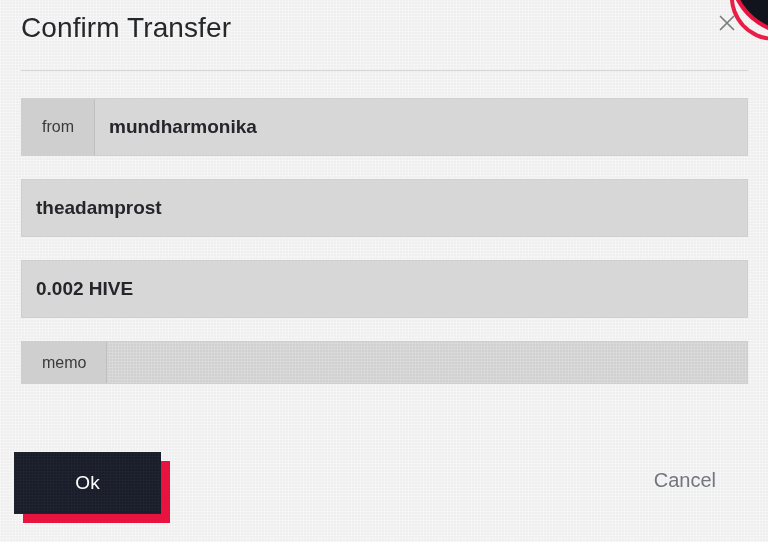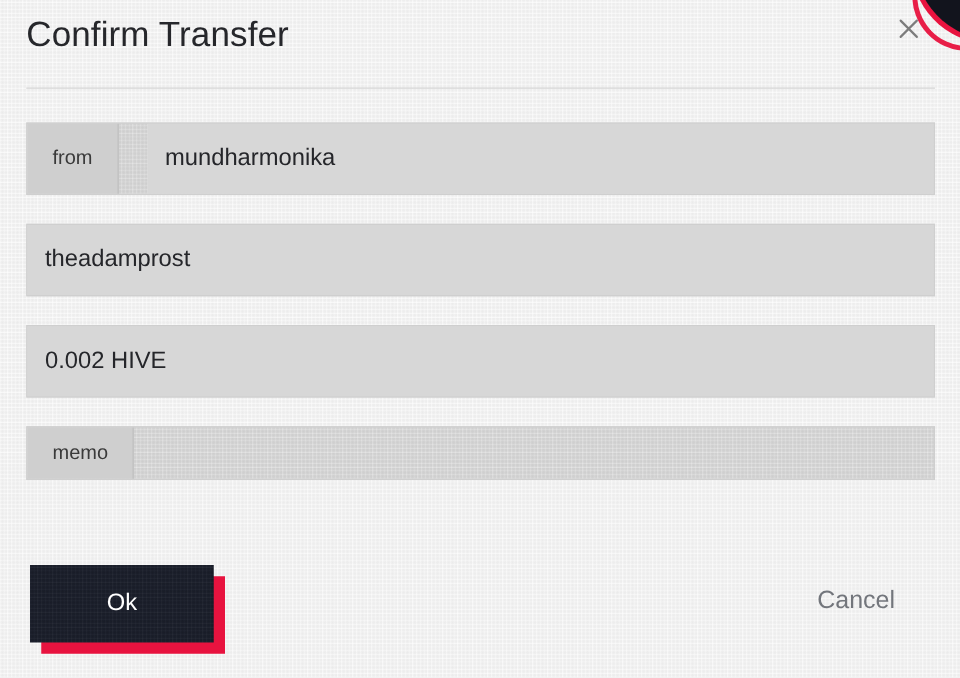--- a/index.html
+++ b/index.html
@@ -101,21 +101,20 @@
     align-items: stretch;
     width: 727px;
     height: 58px;
     margin-bottom: 23px;
     background: #d4d4d4;
     border: 1px solid #cfcfcf;
     box-sizing: border-box;
     background-image:
       repeating-linear-gradient(0deg, rgba(255,255,255,0.25) 0px, rgba(255,255,255,0) 1px, rgba(0,0,0,0.015) 2px, rgba(255,255,255,0) 3px),
       repeating-linear-gradient(90deg, rgba(255,255,255,0.22) 0px, rgba(255,255,255,0) 1px, rgba(0,0,0,0.015) 2px, rgba(255,255,255,0) 3px);
-    gap: 23px;
   }
   .field-row.compact {
     height: 43px;
     margin-bottom: 0;
   }
 
   .field-label {
     display: flex;
     align-items: center;
     padding: 0 20px;
@@ -131,33 +130,34 @@
     display: flex;
     align-items: center;
     flex: 1;
     padding: 0 14px;
     font-size: 19px;
     color: #25262a;
     background: #d7d7d7;
     white-space: nowrap;
     overflow: hidden;
     box-sizing: border-box;
+    font-weight: bold;
   }
 
   #footer {
     position: absolute;
     left: 0;
     top: 445px;
     width: 768px;
     height: 97px;
   }
 
   #ok-button-wrap {
     position: absolute;
-    left: 24px;
+    left: 14px;
     top: 7px;
     width: 147px;
     height: 62px;
   }
   #ok-button-shadow {
     position: absolute;
     left: 9px;
     top: 9px;
     width: 147px;
     height: 62px;

